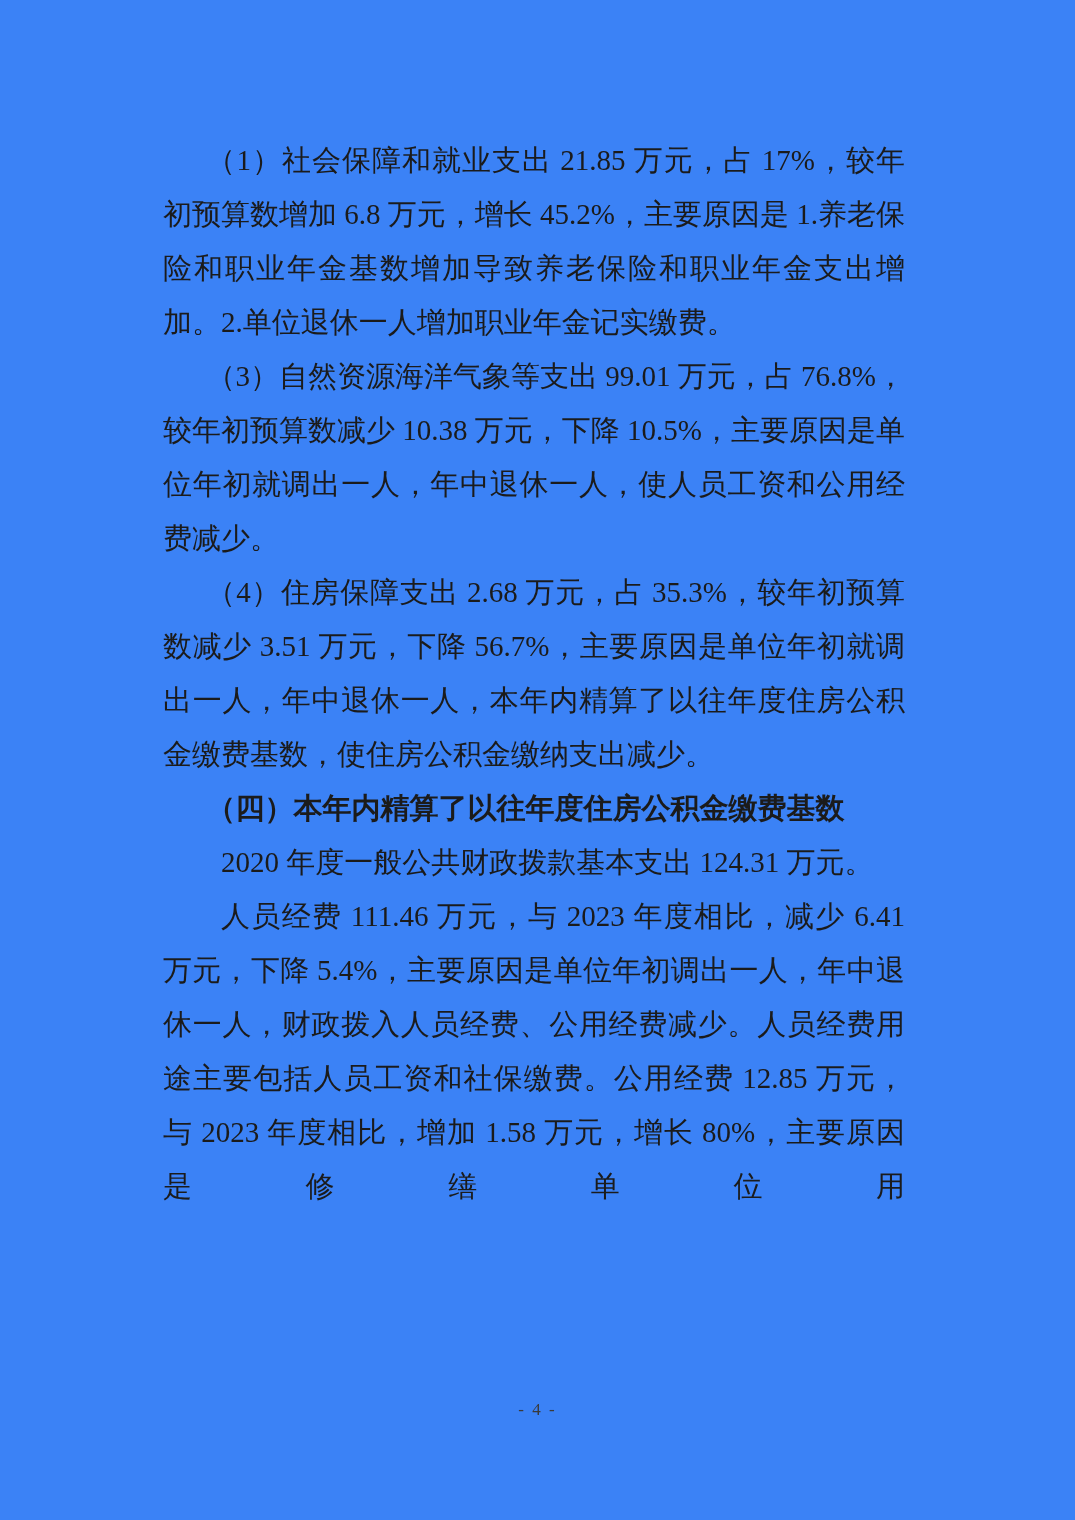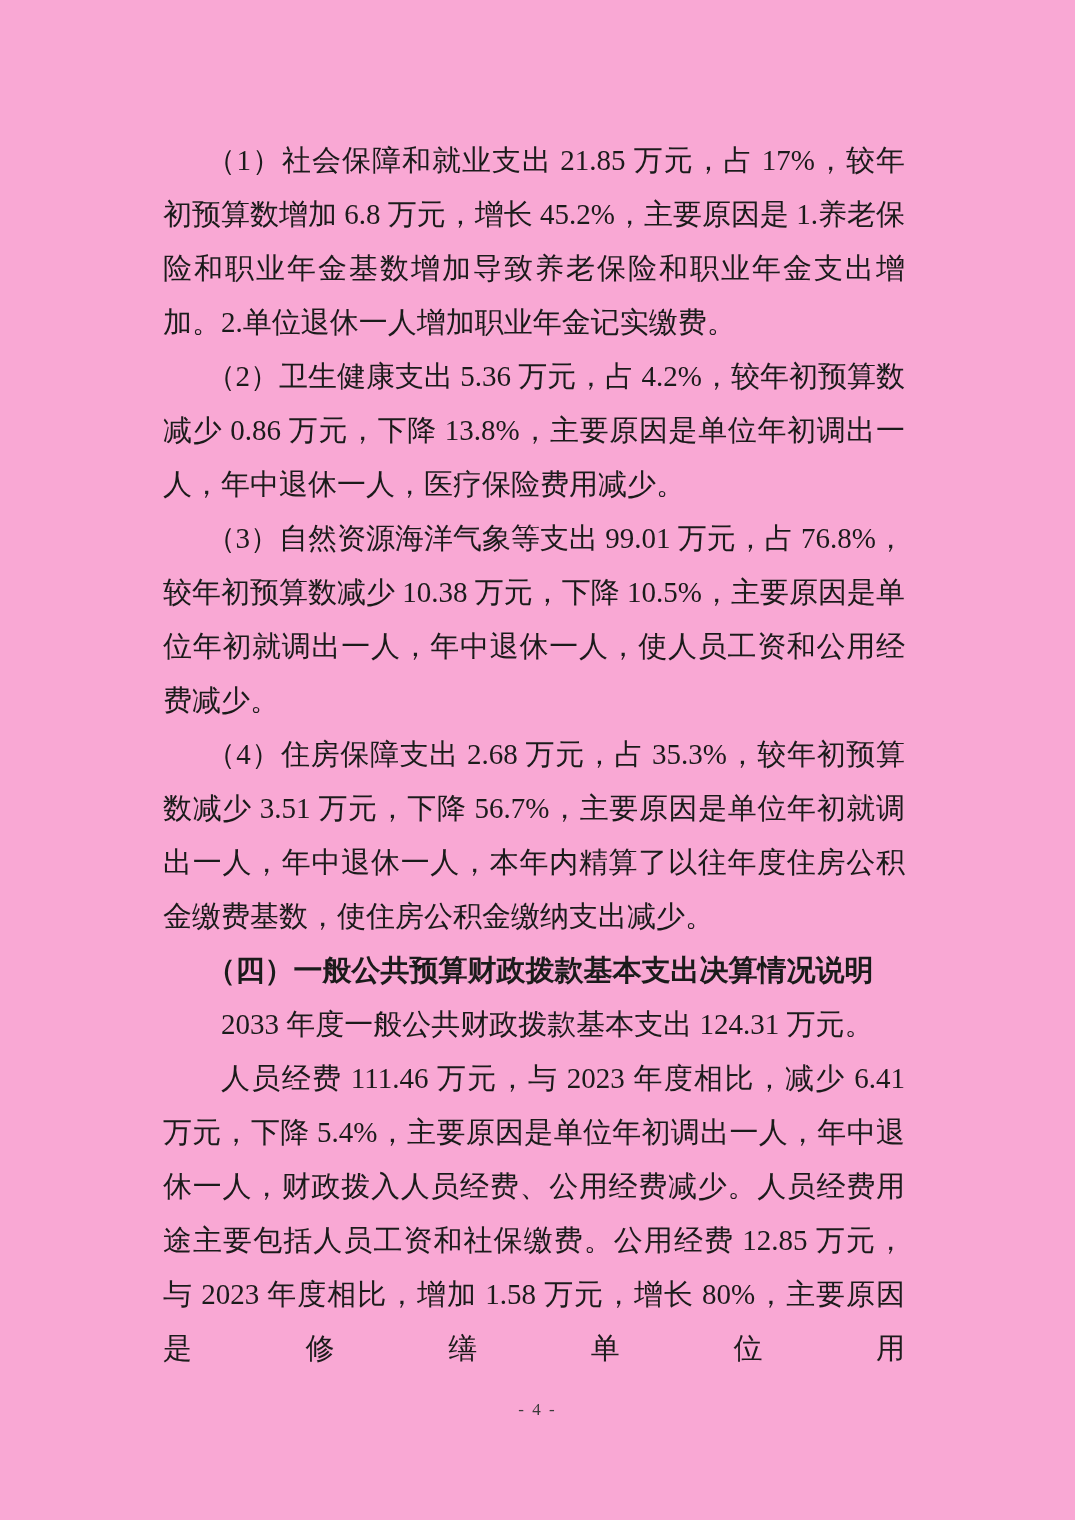--- a/index.html
+++ b/index.html
@@ -5,21 +5,21 @@
 <style>
   html, body {
     margin: 0;
     padding: 0;
     background: #ffffff;
   }
   .page {
     position: relative;
     width: 1075px;
     height: 1520px;
-    background: #f9a8d4;
+    background: #3b82f6;
     overflow: hidden;
   }
   .content {
     position: absolute;
     left: 163px;
     top: 133px;
     width: 742px;
     color: #1b1b1b;
     font-family: "Liberation Serif", "DejaVu Serif", serif;
     font-size: 29px;
@@ -57,23 +57,22 @@
     font-size: 17px;
     letter-spacing: 2px;
   }
 </style>
 </head>
 <body>
 
 <div class="page">
   <div class="content">
     <p class="para hang">（1）社会保障和就业支出 21.85 万元，占 17%，较年初预算数增加 6.8 万元，增长 45.2%，主要原因是 1.养老保险和职业年金基数增加导致养老保险和职业年金支出增加。2.单位退休一人增加职业年金记实缴费。</p>
-    <p class="para hang">（2）卫生健康支出 5.36 万元，占 4.2%，较年初预算数减少 0.86 万元，下降 13.8%，主要原因是单位年初调出一人，年中退休一人，医疗保险费用减少。</p>
     <p class="para hang">（3）自然资源海洋气象等支出 99.01 万元，占 76.8%，较年初预算数减少 10.38 万元，下降 10.5%，主要原因是单位年初就调出一人，年中退休一人，使人员工资和公用经费减少。</p>
     <p class="para hang">（4）住房保障支出 2.68 万元，占 35.3%，较年初预算数减少 3.51 万元，下降 56.7%，主要原因是单位年初就调出一人，年中退休一人，本年内精算了以往年度住房公积金缴费基数，使住房公积金缴纳支出减少。</p>
-    <p class="para hang heading">（四）一般公共预算财政拨款基本支出决算情况说明</p>
-    <p class="para">2033 年度一般公共财政拨款基本支出 124.31 万元。</p>
+    <p class="para hang heading">（四）本年内精算了以往年度住房公积金缴费基数</p>
+    <p class="para">2020 年度一般公共财政拨款基本支出 124.31 万元。</p>
     <p class="para fill">人员经费 111.46 万元，与 2023 年度相比，减少 6.41 万元，下降 5.4%，主要原因是单位年初调出一人，年中退休一人，财政拨入人员经费、公用经费减少。人员经费用途主要包括人员工资和社保缴费。公用经费 12.85 万元，与 2023 年度相比，增加 1.58 万元，增长 80%，主要原因是修缮单位用</p>
   </div>
   <div class="footer">
     <span>- 4 -</span>
   </div>
 </div>
 
 </body></html>

